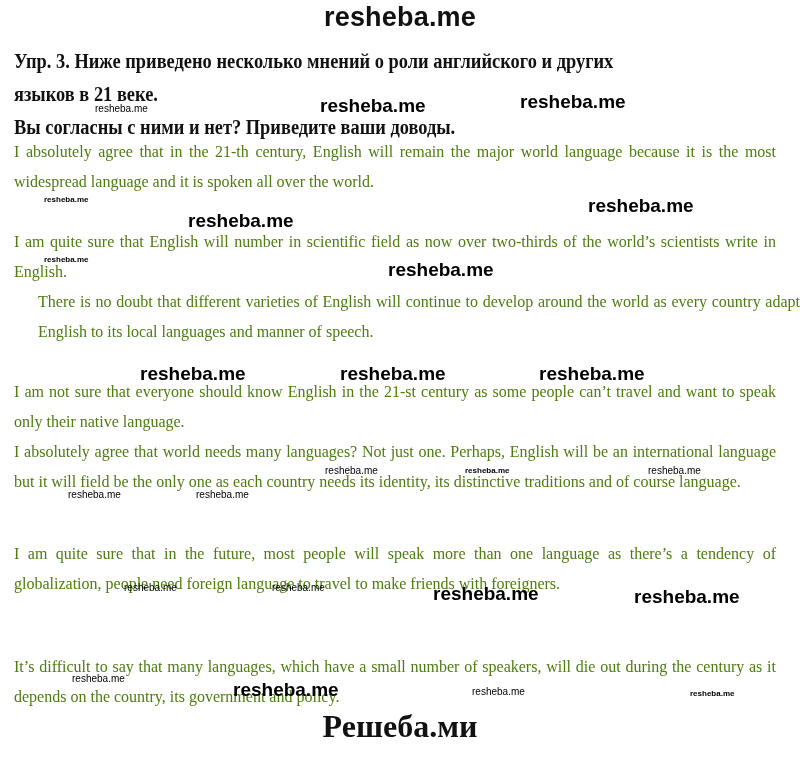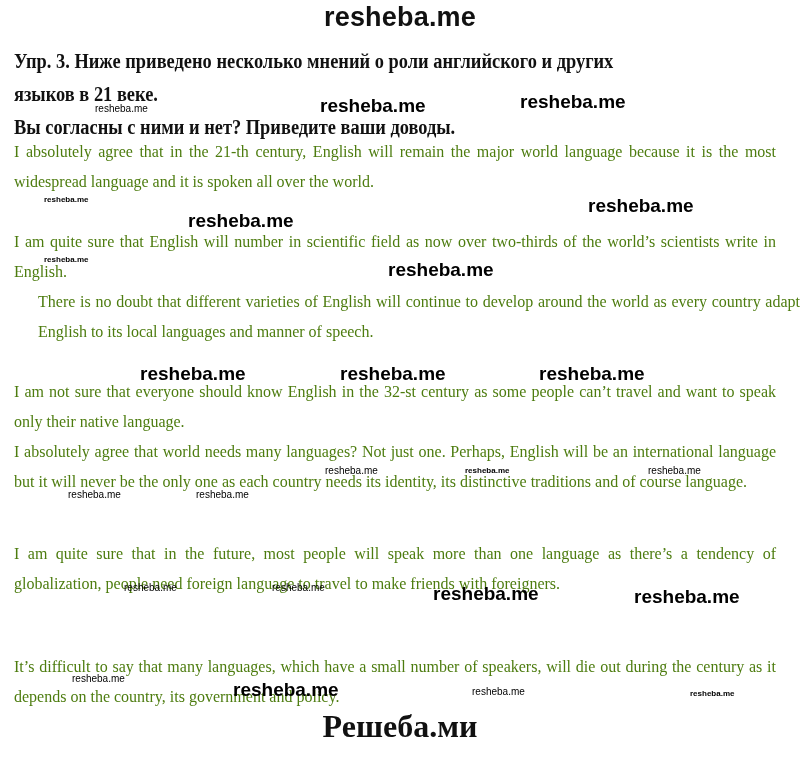--- a/index.html
+++ b/index.html
@@ -35,22 +35,22 @@
 
 <div class="header-wm">resheba.me</div>
 
 <div class="task" style="top:50px;">Упр. 3. Ниже приведено несколько мнений о роли английского и других</div>
 <div class="task" style="top:83px;">языков в 21 веке.</div>
 <div class="task" style="top:116px;">Вы согласны с ними и нет? Приведите ваши доводы.</div>
 
 <div class="para" style="top:137px;">I absolutely agree that in the 21-th century, English will remain the major world language because it is the most widespread language and it is spoken all over the world.</div>
 <div class="para" style="top:227px;">I am quite sure that English will number in scientific field as now over two-thirds of the world’s scientists write in English.</div>
 <div class="para" style="top:287px;margin-left:24px;">There is no doubt that different varieties of English will continue to develop around the world as every country adapt English to its local languages and manner of speech.</div>
-<div class="para" style="top:377px;">I am not sure that everyone should know English in the 32-st century as some people can’t travel and want to speak only their native language.</div>
-<div class="para" style="top:437px;">I absolutely agree that world needs many languages? Not just one. Perhaps, English will be an international language but it will never be the only one as each country needs its identity, its distinctive traditions and of course language.</div>
+<div class="para" style="top:377px;">I am not sure that everyone should know English in the 21-st century as some people can’t travel and want to speak only their native language.</div>
+<div class="para" style="top:437px;">I absolutely agree that world needs many languages? Not just one. Perhaps, English will be an international language but it will field be the only one as each country needs its identity, its distinctive traditions and of course language.</div>
 <div class="para" style="top:539px;">I am quite sure that in the future, most people will speak more than one language as there’s a tendency of globalization, people need foreign language to travel to make friends with foreigners.</div>
 <div class="para" style="top:652px;">It’s difficult to say that many languages, which have a small number of speakers, will die out during the century as it depends on the country, its government and policy.</div>
 
 <span class="wm small" style="left:95px;top:104px;">resheba.me</span>
 <span class="wm big" style="left:320px;top:96px;">resheba.me</span>
 <span class="wm big" style="left:520px;top:92px;">resheba.me</span>
 
 <span class="wm tiny" style="left:44px;top:196px;">resheba.me</span>
 <span class="wm big" style="left:588px;top:196px;">resheba.me</span>
 <span class="wm big" style="left:188px;top:211px;">resheba.me</span>

